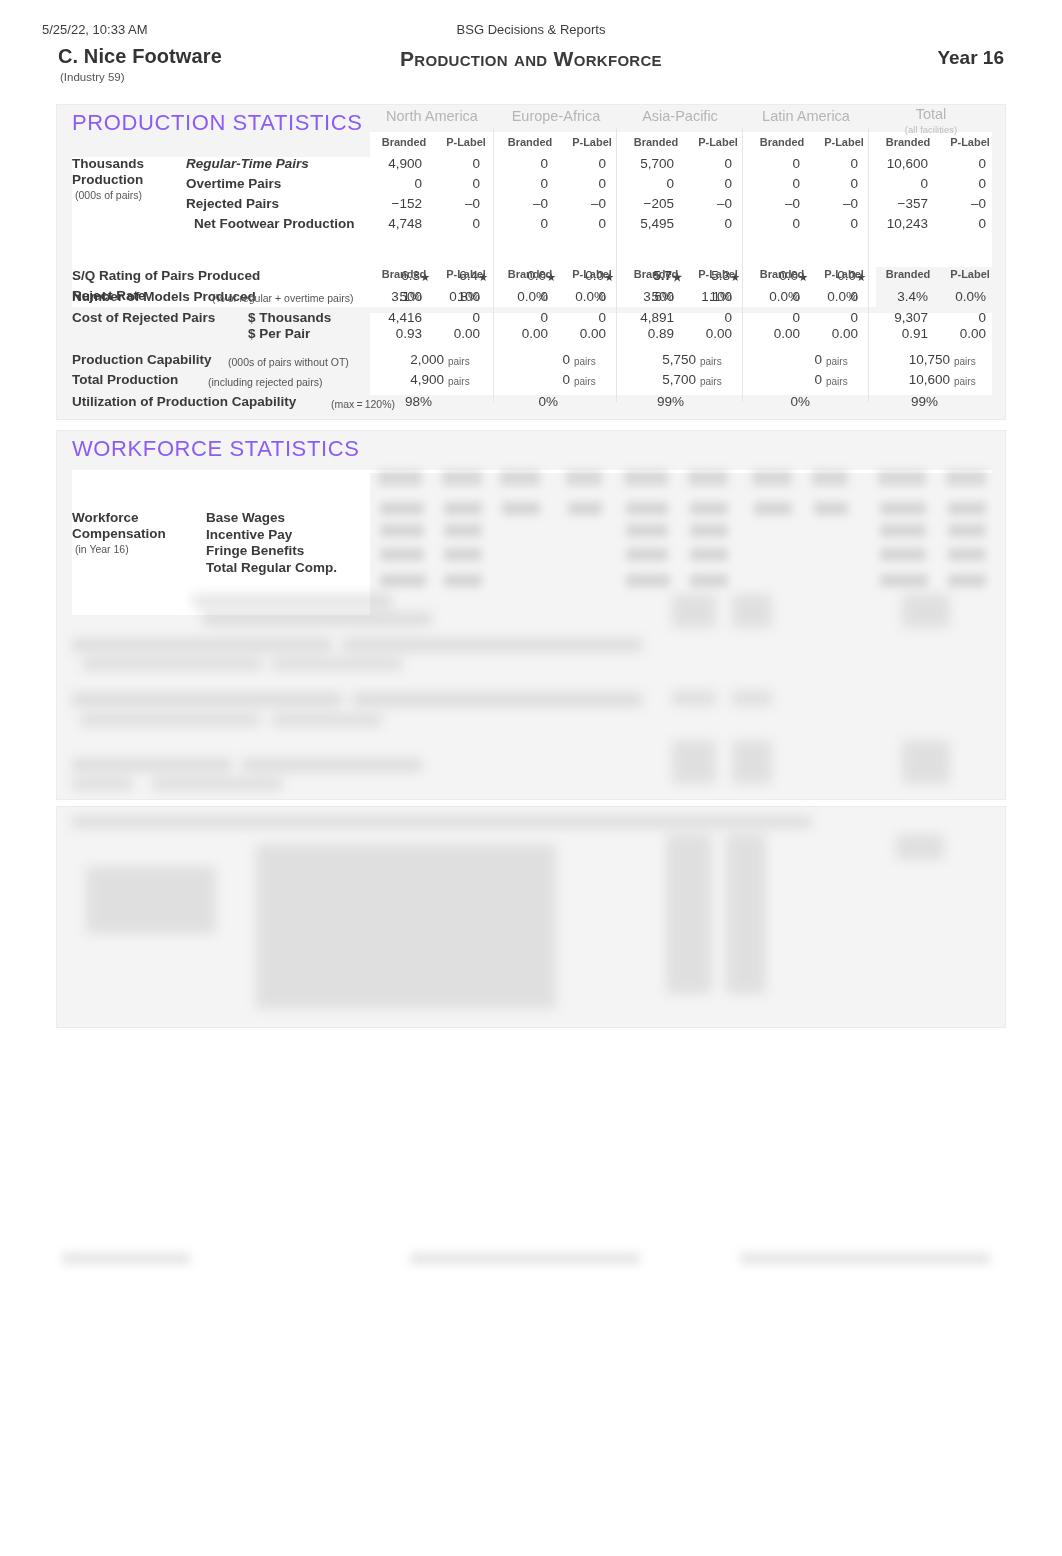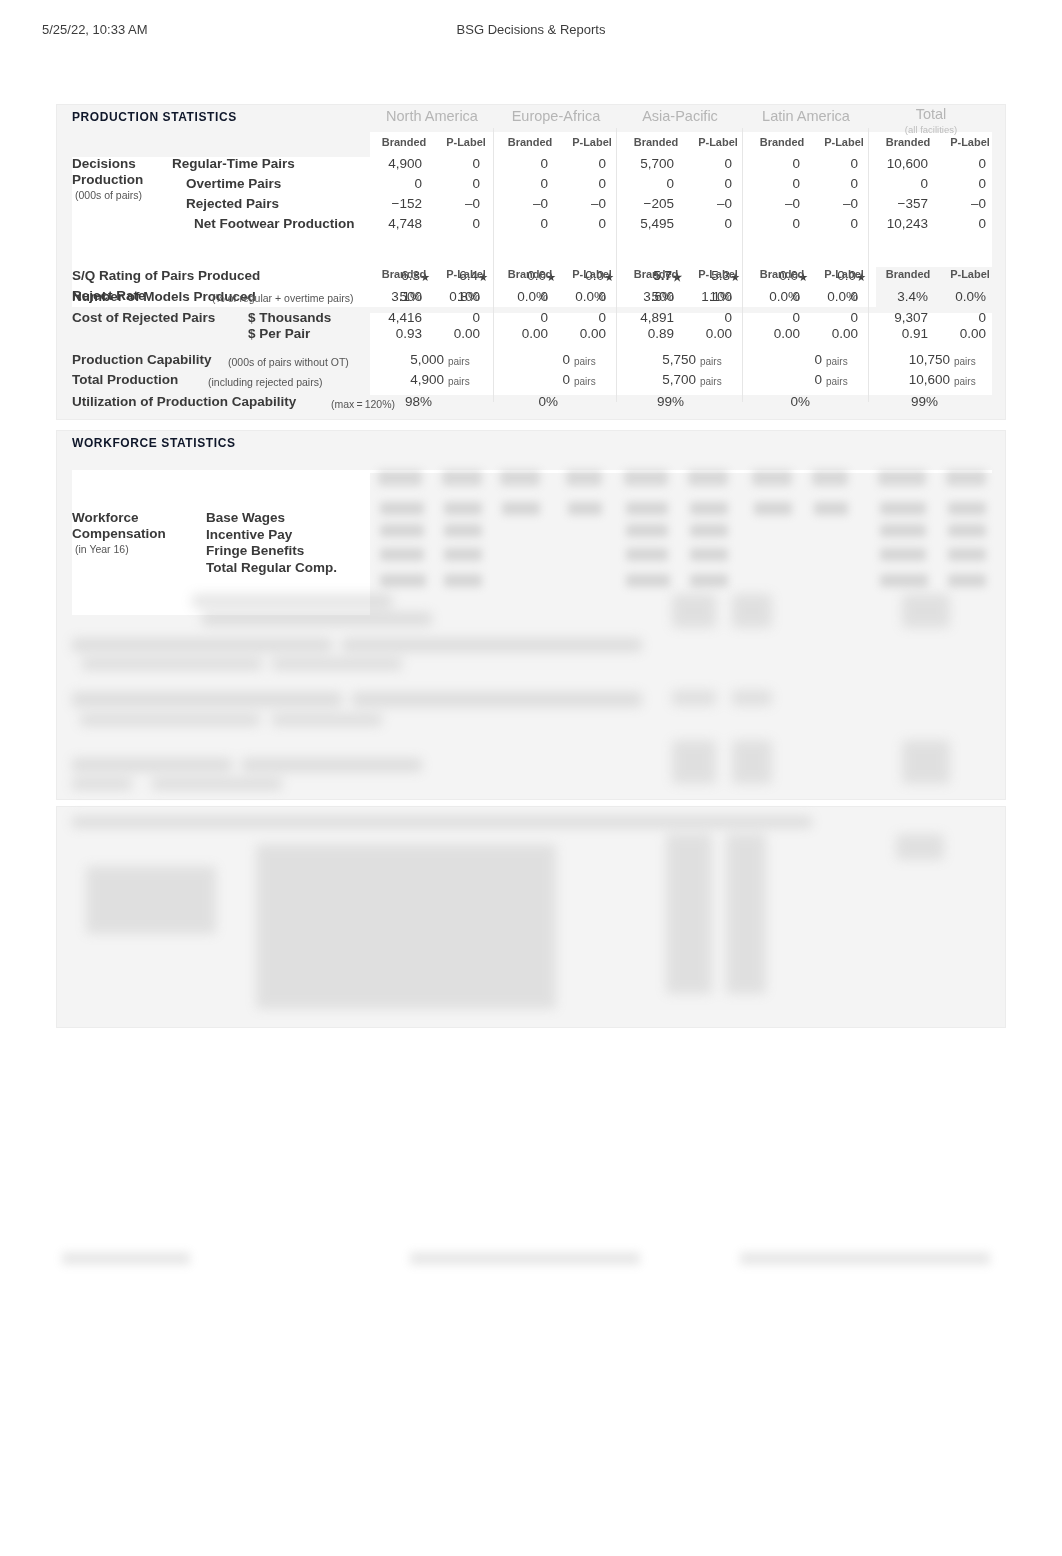--- a/index.html
+++ b/index.html
@@ -24,22 +24,22 @@
   .rpt-title{position:absolute;left:0;top:2px;width:1062px;text-align:center;font-size:21px;font-weight:bold;color:#3b3b3b;font-variant:small-caps;letter-spacing:.3px;}
   .rpt-year{position:absolute;right:58px;top:2px;font-size:19px;font-weight:bold;color:#333;}
 
   
   .panel{position:absolute;left:56px;width:950px;background:#f4f4f4;
          box-shadow:0 0 0 1px #ececec inset;}
   #panel-prod{top:104px;height:316px;}
   #panel-work{top:430px;height:370px;}
   #panel-extra{top:806px;height:222px;}
 
-  .panel-title{position:absolute;left:16px;top:6px;font-size:12px;font-weight:bold;
-               color:#0f172a;letter-spacing:.6px;}
+  .panel-title{position:absolute;left:16px;top:6px;font-size:22px;font-weight:normal;
+               color:#8b5cf6;letter-spacing:.6px;}
 
   
   .plate{position:absolute;background:#ffffff;}
 
   
   .vsep{position:absolute;width:1px;background:#e6e6e6;}
 
   
   .lbl{position:absolute;font-size:13.5px;font-weight:bold;color:#3a3a3a;white-space:nowrap;}
   .lbl-sm{position:absolute;font-size:10.5px;font-weight:normal;color:#555;white-space:nowrap;}
@@ -62,20 +62,26 @@
 </head>
 <body>
 
 <div class="page">
 
   <div class="print-hdr">
     <div class="ph-left">5/25/22, 10:33 AM</div>
     <div class="ph-center">BSG Decisions &amp; Reports</div>
   </div>
 
+  <div class="title-band">
+    <div class="co-name">C. Nice Footware</div>
+    <div class="co-industry">(Industry 59)</div>
+    <div class="rpt-title">Production and Workforce</div>
+    <div class="rpt-year">Year 16</div>
+  </div>
 
   <div class="panel" id="panel-prod">
 
     <div class="panel-title">PRODUCTION STATISTICS</div>
 
     <div class="plate" style="left:314px;top:28px;width:622px;height:25px;"></div>
     <div class="plate" style="left:314px;top:53px;width:622px;height:107px;"></div>
     <div class="plate" style="left:314px;top:160px;width:506px;height:43px;"></div>
     <div class="plate" style="left:314px;top:160px;width:622px;height:3px;"></div>
     <div class="plate" style="left:314px;top:209px;width:622px;height:81px;"></div>
@@ -99,25 +105,25 @@
     <div class="col-hdr" style="left:382px;top:32px;width:56px;">P-Label</div>
     <div class="col-hdr" style="left:440px;top:32px;width:68px;">Branded</div>
     <div class="col-hdr" style="left:508px;top:32px;width:56px;">P-Label</div>
     <div class="col-hdr" style="left:566px;top:32px;width:68px;">Branded</div>
     <div class="col-hdr" style="left:634px;top:32px;width:56px;">P-Label</div>
     <div class="col-hdr" style="left:692px;top:32px;width:68px;">Branded</div>
     <div class="col-hdr" style="left:760px;top:32px;width:56px;">P-Label</div>
     <div class="col-hdr" style="left:818px;top:32px;width:68px;">Branded</div>
     <div class="col-hdr" style="left:886px;top:32px;width:56px;">P-Label</div>
 
-    <div class="lbl" style="left:16px;top:52px;">Decisions</div>
+    <div class="lbl" style="left:16px;top:52px;">Thousands</div>
     <div class="lbl" style="left:16px;top:68px;">Production</div>
     <div class="lbl-sm" style="left:19px;top:85px;">(000s of pairs)</div>
 
-    <div class="lbl" style="left:116px;top:52px;">Regular-Time Pairs</div>
+    <div class="lbl" style="left:130px;top:52px;font-style:italic;">Regular-Time Pairs</div>
     <div class="lbl" style="left:130px;top:72px;">Overtime Pairs</div>
     <div class="lbl" style="left:130px;top:92px;">Rejected Pairs</div>
     <div class="lbl" style="left:130px;top:112px;margin-left:8px;">Net Footwear Production</div>
 
     <div id="prod-nums">
         <div class="num" style="left: 276px; top: 52px; width: 90px;">4,900</div>
         <div class="num" style="left: 334px; top: 52px; width: 90px;">0</div>
         <div class="num" style="left: 402px; top: 52px; width: 90px;">0</div>
         <div class="num" style="left: 460px; top: 52px; width: 90px;">0</div>
         <div class="num" style="left: 528px; top: 52px; width: 90px;">5,700</div>
@@ -234,21 +240,21 @@
         <div class="num" style="left: 840px; top: 222px; width: 90px;">0.00</div>
       </div>
 
     <div class="lbl" style="left:16px;top:248px;">Production Capability</div>
     <div class="lbl-sm" style="left:172px;top:252px;">(000s of pairs without OT)</div>
     <div class="lbl" style="left:16px;top:268px;">Total Production</div>
     <div class="lbl-sm" style="left:152px;top:272px;">(including rejected pairs)</div>
     <div class="lbl" style="left:16px;top:290px;">Utilization of Production Capability</div>
     <div class="lbl-sm" style="left:275px;top:294px;">(max = 120%)</div>
     <div id="cap-nums">
-        <div class="num" style="left: 298px; top: 248px; width: 90px;">5,000</div>
+        <div class="num" style="left: 298px; top: 248px; width: 90px;">2,000</div>
         <div class="unit" style="left: 392px; top: 252px;">pairs</div>
         <div class="num" style="left: 424px; top: 248px; width: 90px;">0</div>
         <div class="unit" style="left: 518px; top: 252px;">pairs</div>
         <div class="num" style="left: 550px; top: 248px; width: 90px;">5,750</div>
         <div class="unit" style="left: 644px; top: 252px;">pairs</div>
         <div class="num" style="left: 676px; top: 248px; width: 90px;">0</div>
         <div class="unit" style="left: 770px; top: 252px;">pairs</div>
         <div class="num" style="left: 804px; top: 248px; width: 90px;">10,750</div>
         <div class="unit" style="left: 898px; top: 252px;">pairs</div>
       </div>

